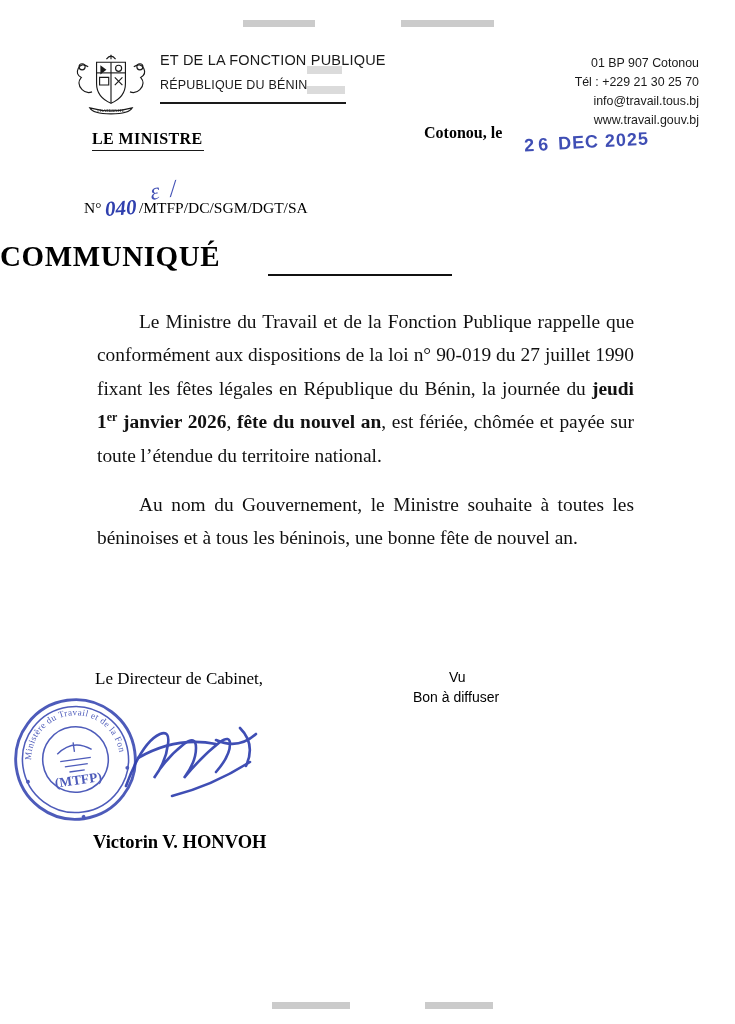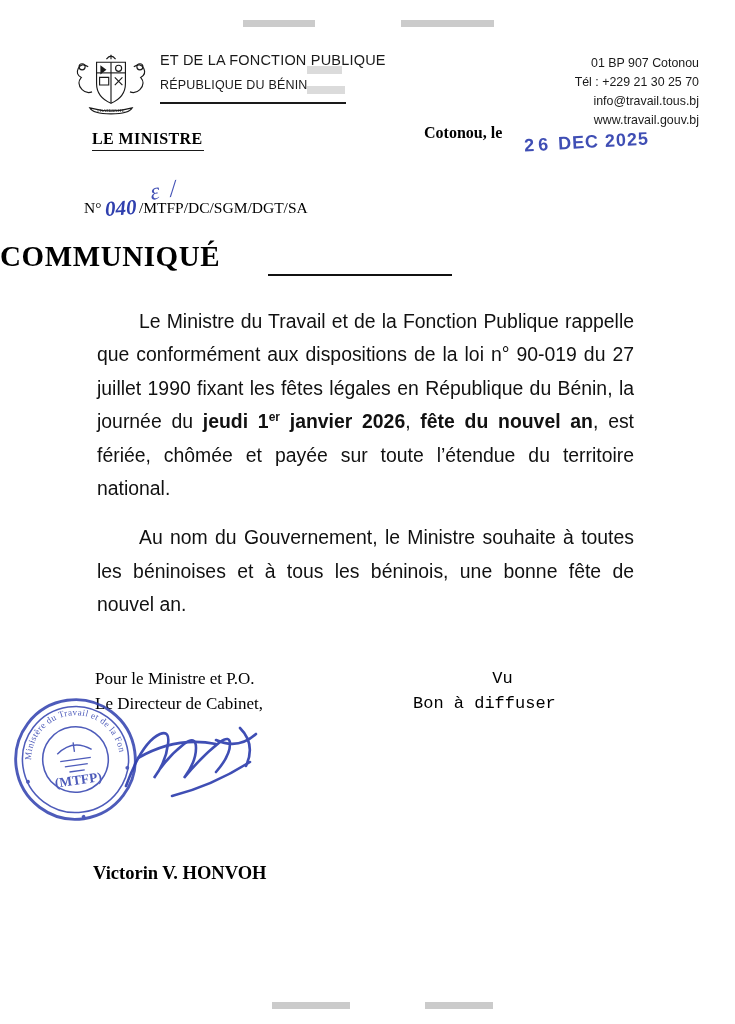--- a/index.html
+++ b/index.html
@@ -157,50 +157,49 @@
     left: 268px; top: 274px;
     width: 184px; height: 1.8px;
     background: #111;
   }
 
   
   .body-text {
     position: absolute;
     left: 97px; top: 305px;
     width: 537px;
-    font-family: Liberation Sans, sans-serif;
+    font-family: Liberation Serif, serif;
     font-size: 19.4px;
     line-height: 1.72;
     text-align: justify;
     color: #111;
   }
   .body-text p { margin: 0 0 16px 0; text-indent: 42px; }
   .body-text b { font-weight: bold; }
   sup { font-size: .62em; vertical-align: super; }
 
   
   .sig-left {
     position: absolute;
     left: 95px; top: 667px;
     font-family: "Liberation Serif", serif;
     font-size: 17px;
     line-height: 1.45;
   }
   .sig-right {
     position: absolute;
     left: 413px; top: 667px;
-    font-family: Liberation Mono, monospace;
-    font-size: 17px;
+    font-family: Liberation Sans, sans-serif;
+    font-size: 14px;
     line-height: 1.45;
-    text-align: center;
   }
   .sig-right .vu { margin-left: 36px; }
   .name-left {
     position: absolute;
-    left: 93px; top: 863px;
+    left: 93px; top: 832px;
     font-family: "Liberation Serif", serif;
     font-weight: bold;
     font-size: 18.5px;
   }
   .name-right {
     position: absolute;
     left: 406px; top: 832px;
     font-family: "Liberation Serif", serif;
     font-weight: bold;
     font-size: 18.5px;
@@ -293,21 +292,20 @@
   <div class="body-text">
     <p>
       <span>Le Ministre du Travail et de la Fonction Publique rappelle que conformément aux dispositions de la loi n° 90-019 du 27 juillet 1990 fixant les fêtes légales en République du Bénin, la journée du </span><b><span>jeudi 1<sup>er</sup> janvier 2026</span></b><span>, </span><b>fête du nouvel an</b><span>, est fériée, chômée et payée sur toute l’étendue du territoire national.</span>
     </p>
     <p>
       <span>Au nom du Gouvernement, le Ministre souhaite à toutes les béninoises et à tous les béninois, une bonne fête de nouvel an.</span>
     </p>
   </div>
 
   <div class="sig-left">
-    <div>Pour le Ministre et P.O.</div>
     <div>Le Directeur de Cabinet,</div>
   </div>
 
   <div class="sig-right">
     <div class="vu">Vu</div>
     <div>Bon à diffuser</div>
   </div>
 
   <div class="stamp">
     <svg viewBox="0 0 140 140" width="135" height="135" aria-hidden="true">

